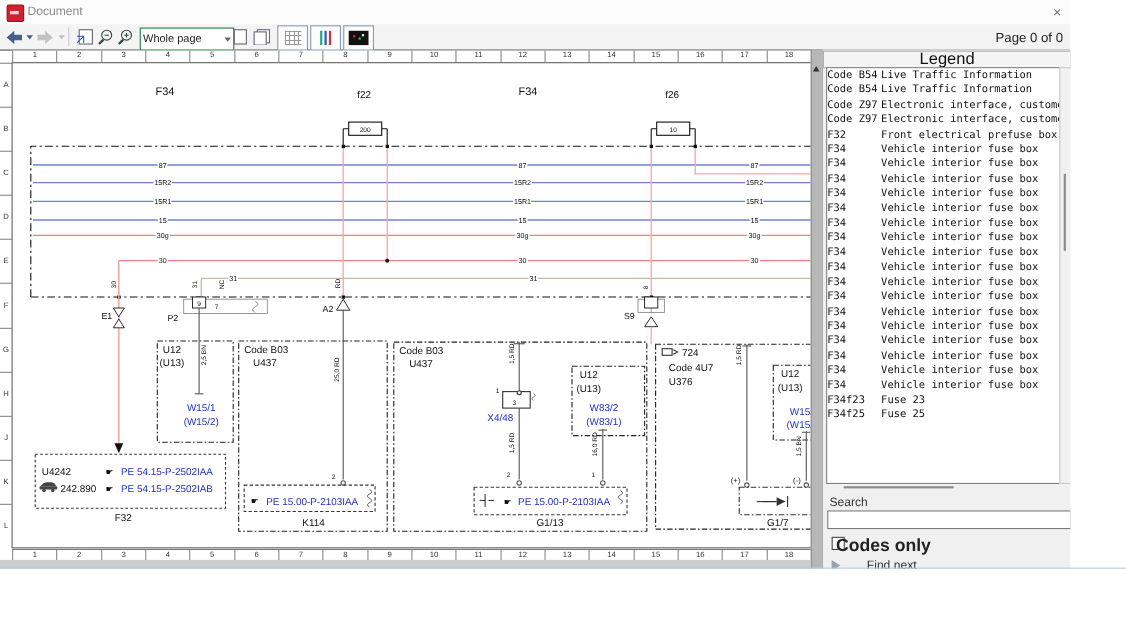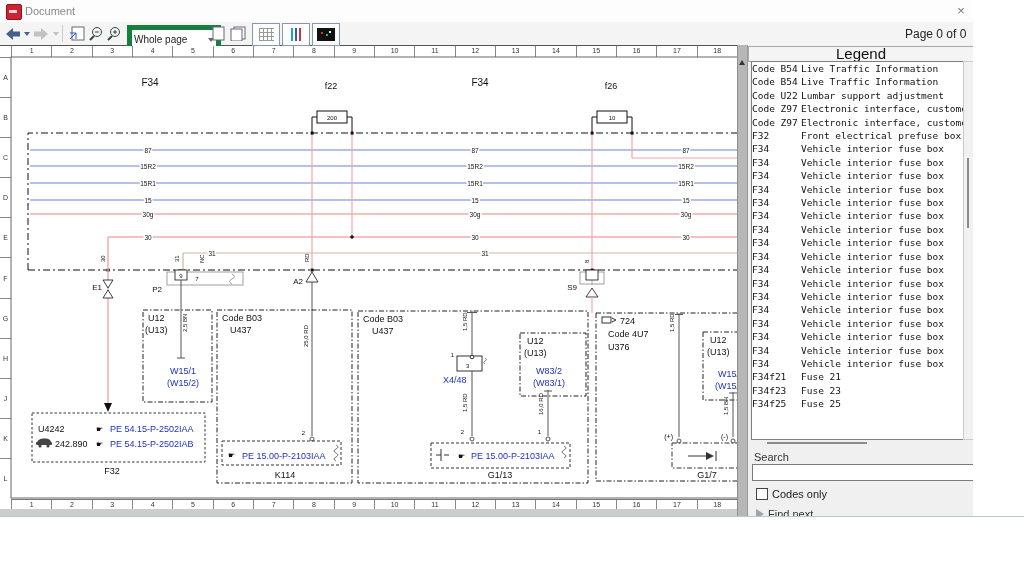--- a/index.html
+++ b/index.html
@@ -14,21 +14,21 @@
   #appicon:after{content:"";position:absolute;left:2px;top:5px;width:8px;height:3px;background:#fff;opacity:.8;}
   #wintitle{left:25px;top:5px;font-size:11px;color:#8a8a84;}
   #closebtn{left:952px;top:3px;width:18px;height:16px;font-size:13px;color:#777;text-align:center;line-height:16px;}
 
   
   #toolbar{left:0;top:22px;width:973px;height:23px;background:#f4f4f4;border-bottom:1px solid #555;}
   .tb{position:absolute;top:2px;height:19px;display:flex;align-items:center;}
   .caret{width:0;height:0;border-left:3.5px solid transparent;border-right:3.5px solid transparent;margin-left:3px;}
   .sep{position:absolute;top:3px;width:1px;height:17px;background:#ccc;}
   .icon16{position:absolute;top:4px;}
-  select#zoomsel,.fakesel{position:absolute;top:3px;left:127px;width:80px;height:17px;border:5px solid #15803d;background:#fff;font-size:10px;color:#222;padding:1px 2px;display:flex;align-items:center;justify-content:space-between;}
+  select#zoomsel,.fakesel{position:absolute;top:3px;left:127px;width:80px;height:17px;border:1px solid #15803d;background:#fff;font-size:10px;color:#222;padding:1px 2px;display:flex;align-items:center;justify-content:space-between;}
   .tbtn{position:absolute;top:1px;width:26px;height:21px;background:#fdfdfd;border:1px solid #8899aa;display:flex;align-items:center;justify-content:center;}
   #gridglyph{width:15px;height:13px;background:
      repeating-linear-gradient(0deg,#999 0 1px,transparent 1px 4px),
      repeating-linear-gradient(90deg,#999 0 1px,transparent 1px 4px);}
   #rgbglyph{display:flex;gap:2px;height:13px;}
   #rgbglyph span{width:2px;height:13px;display:block;}
   #blkglyph{width:18px;height:13px;background:#111;position:relative;}
   #blkglyph i{position:absolute;width:2px;height:2px;}
   #pageind{left:905px;top:5px;width:62px;font-size:12px;color:#222;text-align:left;}
 
@@ -50,22 +50,22 @@
   #legendlist{left:3px;top:16px;width:212px;height:377px;background:#fff;border:1px solid #808080;overflow:hidden;font-family:"DejaVu Sans Mono","Liberation Mono",monospace;font-size:9.5px;color:#111;}
   .lrow{display:flex;height:13.42px;line-height:13.42px;white-space:nowrap;}
   .lcode{width:49px;flex:0 0 49px;overflow:hidden;}
   .ldesc{flex:1;overflow:hidden;}
   #legvtrack{left:215px;top:16px;width:10px;height:377px;background:#f1f1f1;border:1px solid #c9c9c9;}
   #legvthumb{left:219px;top:113px;width:2px;height:70px;background:#8b8b8b;}
   #leghthumb{left:19px;top:397px;width:100px;height:2px;background:#8b8b8b;}
   #searchlbl{left:6px;top:406px;font-size:11px;color:#333;}
   #searchbox{left:4px;top:419px;width:214px;height:13px;border:1px solid #7a7a7a;background:#fff;font-size:11px;padding:1px 3px;}
   #codesonly{left:8px;top:443px;width:10px;height:10px;border:1px solid #444;background:#fff;}
-  #codeslbl{left:24px;top:443px;font-size:11px;color:#222;}
-  #findrow{left:8px;top:462px;height:14px;display:flex;align-items:center;gap:4px;font-size:11px;color:#333;}
+  #codeslbl{left:12px;top:443px;font-size:16px;color:#222;font-weight:bold;}
+  #findrow{left:8px;top:462px;height:14px;display:flex;align-items:center;gap:24px;font-size:11px;color:#333;}
   #findicon{width:0;height:0;border-top:5px solid transparent;border-bottom:5px solid transparent;border-left:8px solid #9aa4ae;}
 
   
   text{font-family:"Liberation Sans",sans-serif;fill:#111;}
   .t10{font-size:10px;} .t9{font-size:9px;} .t8{font-size:8px;}
   .t7{font-size:7px;} .t6{font-size:6px;} .t65{font-size:6.5px;}
   .blue{fill:#2030c2;}
   .mid{text-anchor:middle;} .end{text-anchor:end;}
   .halo{paint-order:stroke;stroke:#fff;stroke-width:3px;stroke-linejoin:round;}
 </style>
@@ -458,24 +458,20 @@
         <div class="lrow">
           <span class="lcode">Code B54</span>
           <span class="ldesc">Live Traffic Information</span>
         </div>
 
         <div class="lrow">
           <span class="lcode">Code B54</span>
           <span class="ldesc">Live Traffic Information</span>
         </div>
 
-        <div class="lrow">
-          <span class="lcode">Code U22</span>
-          <span class="ldesc">Lumbar support adjustment</span>
-        </div>
 
         <div class="lrow">
           <span class="lcode">Code Z97</span>
           <span class="ldesc">Electronic interface, customer re</span>
         </div>
 
         <div class="lrow">
           <span class="lcode">Code Z97</span>
           <span class="ldesc">Electronic interface, customer re</span>
         </div>
@@ -563,24 +559,20 @@
         <div class="lrow">
           <span class="lcode">F34</span>
           <span class="ldesc">Vehicle interior fuse box</span>
         </div>
 
         <div class="lrow">
           <span class="lcode">F34</span>
           <span class="ldesc">Vehicle interior fuse box</span>
         </div>
 
-        <div class="lrow">
-          <span class="lcode">F34f21</span>
-          <span class="ldesc">Fuse 21</span>
-        </div>
 
 
         <div class="lrow">
           <span class="lcode">F34f23</span>
           <span class="ldesc">Fuse 23</span>
         </div>
 
 
         <div class="lrow">
           <span class="lcode">F34f25</span>

